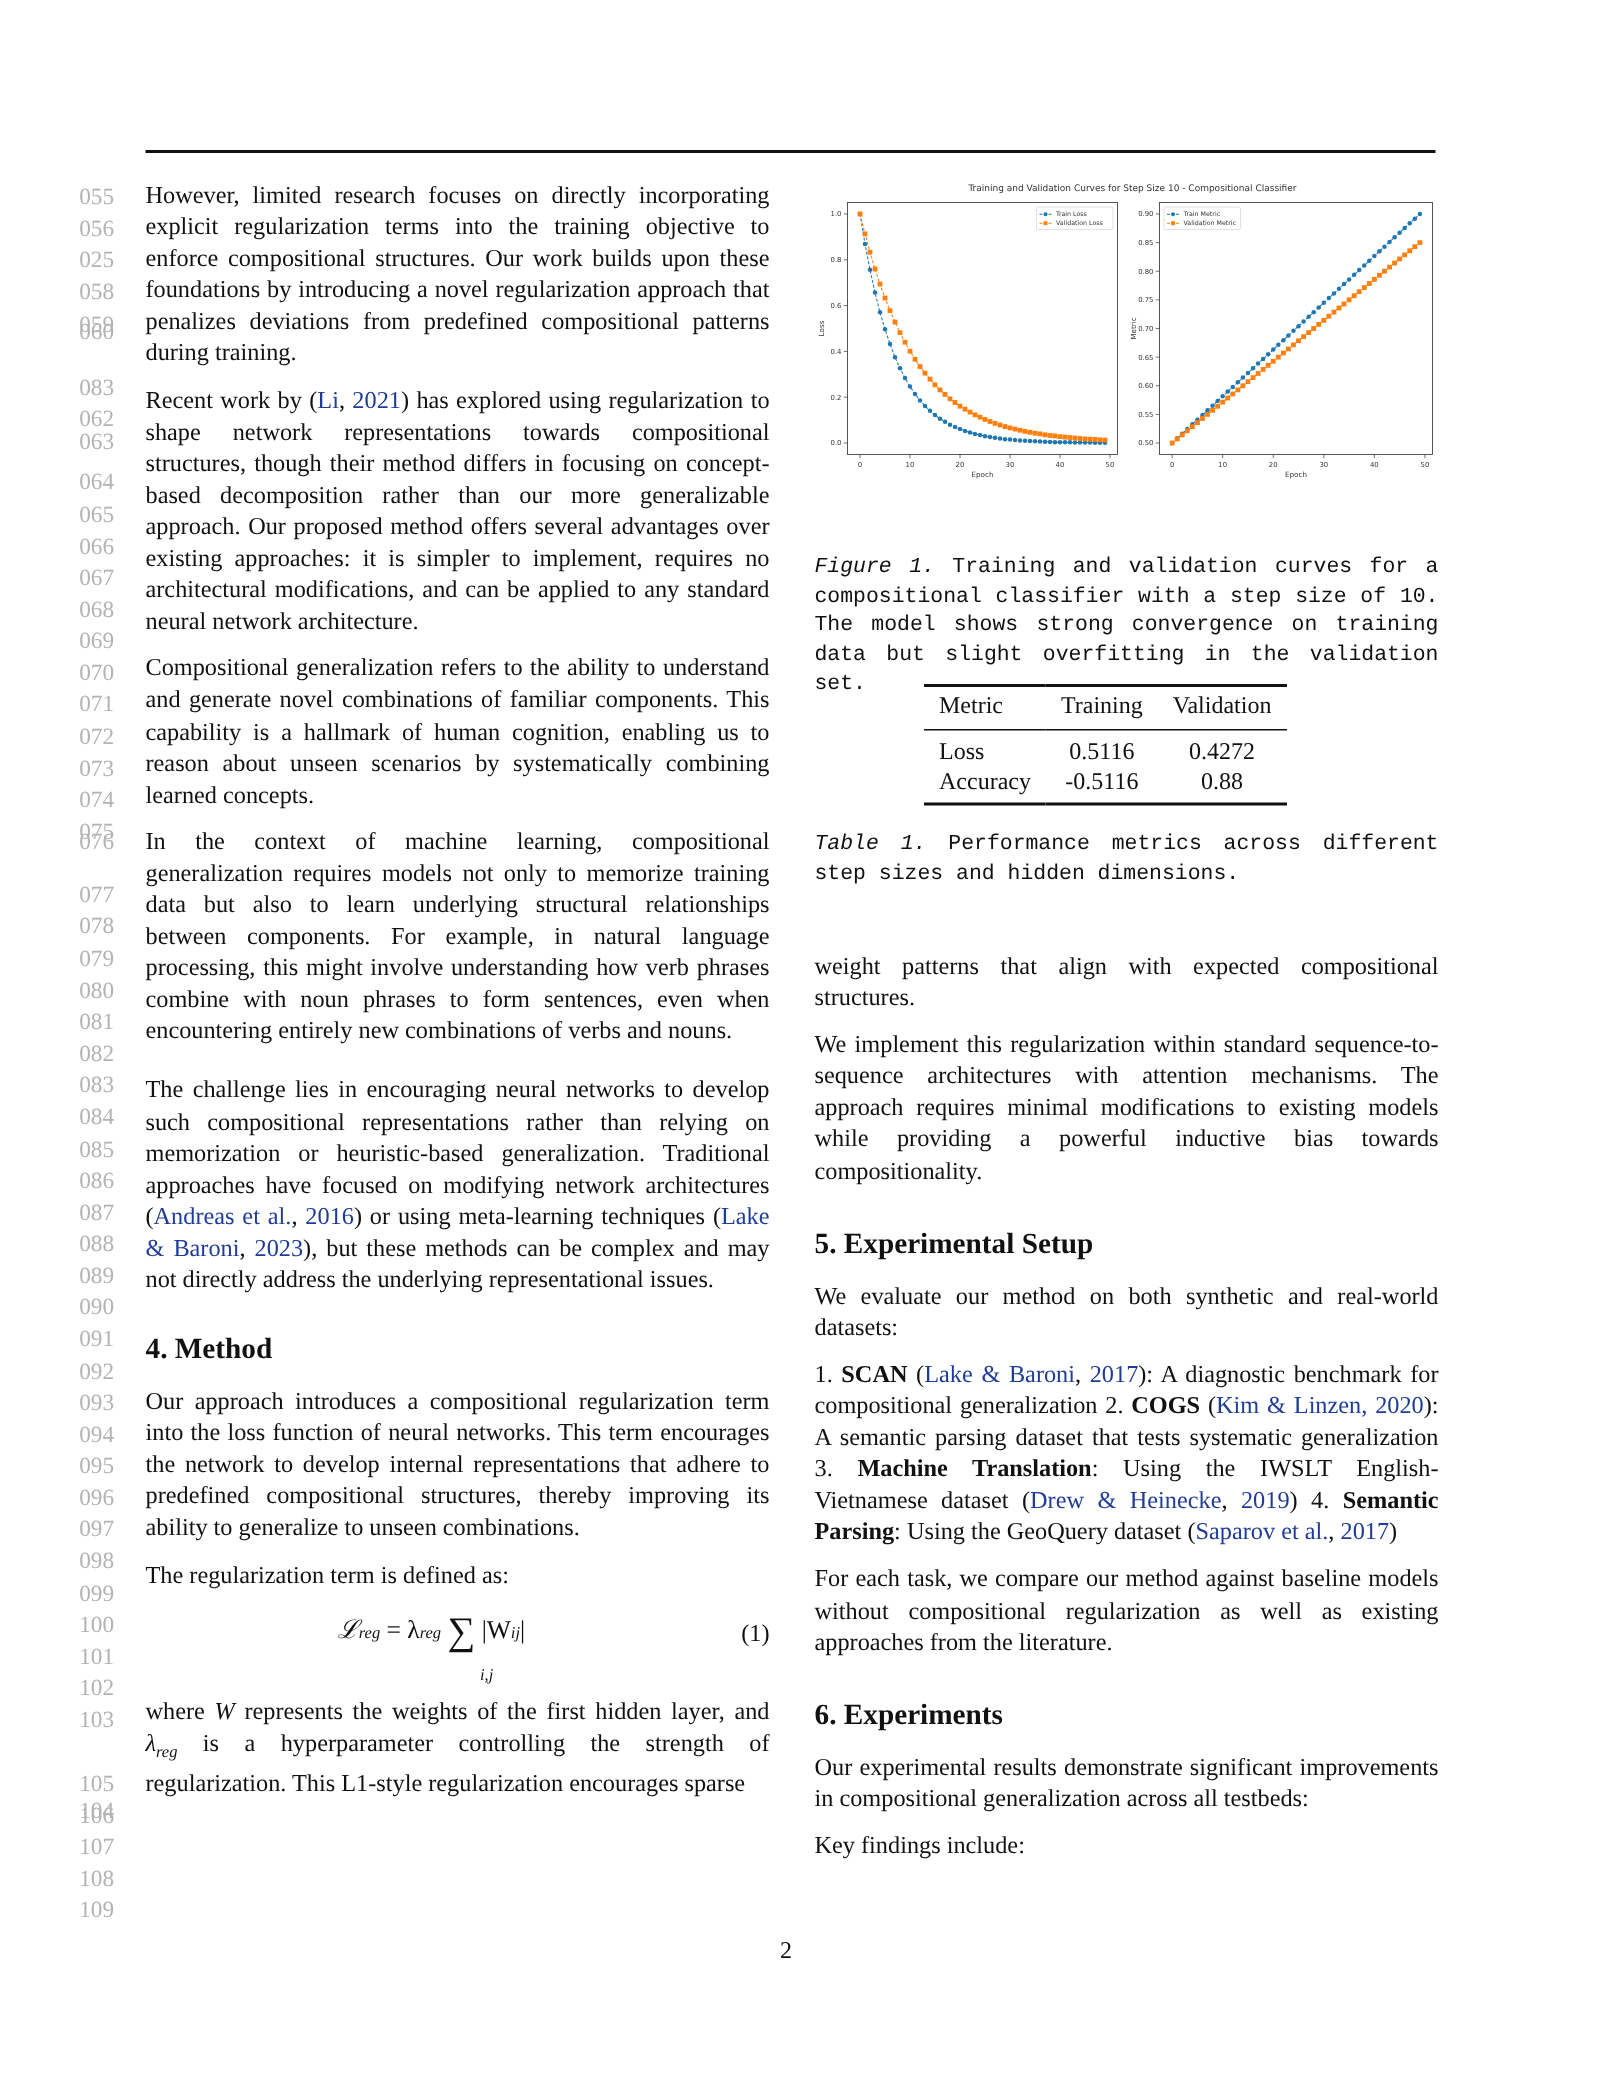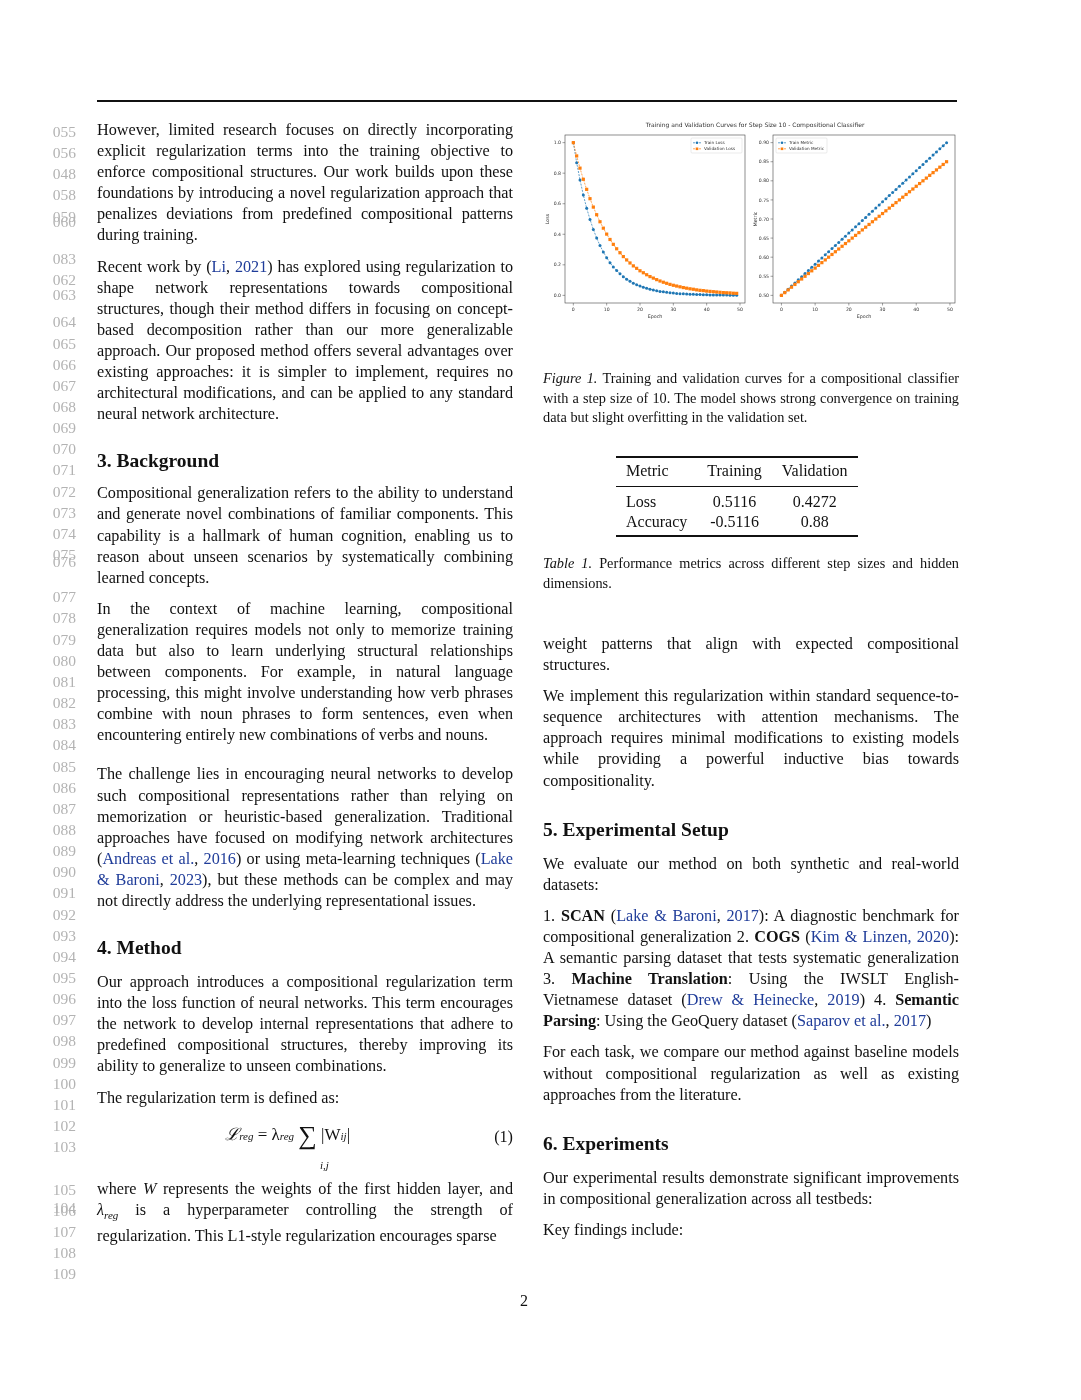--- a/index.html
+++ b/index.html
@@ -7,21 +7,21 @@
          font-family: "Liberation Serif", serif; color: #111; }
   .rule { position: absolute; left: 97px; top: 100px; width: 860px; height: 2px; background: #111; }
   .lineno { position: absolute; left: 40px; width: 36px; text-align: right;
             font-family: "Liberation Serif", serif; font-size: 15.5px; color: #b3b3b3; line-height: 21.2px; }
   .col { position: absolute; font-size: 16.2px; line-height: 21.1px; text-align: justify; }
   .col-left { left: 97px; top: 120px; width: 416px; }
   .col-right { left: 543px; width: 416px; }
   p { margin: 0 0 10px 0; hyphens: none; }
   h2 { font-size: 19.5px; font-weight: bold; margin: 0; line-height: 24px; }
   .cite { color: #1f3c99; }
-  .h-abs { position: absolute; }
+  .h-abs { position: absolute; font-family: Liberation Mono, monospace; }
   .caption { font-size: 14.3px; line-height: 19.5px; text-align: justify; }
   .caption i { font-style: italic; }
   .eq { position: relative; height: 52px; margin: 2px 0 8px 0; }
   .eq .math { position: absolute; left: 128px; top: 2px; font-size: 17px; font-style: italic; white-space: nowrap; }
   .eq .num { position: absolute; right: 0; top: 8px; }
   .eq .sum { font-style: normal; font-size: 26px; position: relative; top: 4px; }
   .eq .sub { font-size: 11px; }
   .eq .under { position: absolute; left: 95px; top: 34px; font-size: 11px; }
   table.metrics { border-collapse: collapse; font-size: 16px; position: absolute; left: 616px; top: 456px; }
   table.metrics th, table.metrics td { padding: 1px 10px; font-weight: normal; }
@@ -36,21 +36,21 @@
   svg text { font-family: "DejaVu Sans", sans-serif; }
 </style>
 </head>
 <body>
 
 <div class="rule"></div>
 
 <div id="line-numbers">
     <div class="lineno" style="top: 121px;">055</div>
     <div class="lineno" style="top: 142.15px;">056</div>
-    <div class="lineno" style="top: 163.3px;">048</div>
+    <div class="lineno" style="top: 163.3px;">025</div>
     <div class="lineno" style="top: 184.45px;">058</div>
     <div class="lineno" style="top: 205.6px;">059</div>
     <div class="lineno" style="top: 211px;">060</div>
     <div class="lineno" style="top: 247.9px;">083</div>
     <div class="lineno" style="top: 269.05px;">062</div>
     <div class="lineno" style="top: 284px;">063</div>
     <div class="lineno" style="top: 311.35px;">064</div>
     <div class="lineno" style="top: 332.5px;">065</div>
     <div class="lineno" style="top: 353.65px;">066</div>
     <div class="lineno" style="top: 374.8px;">067</div>
@@ -94,21 +94,20 @@
     <div class="lineno" style="top: 1178.5px;">105</div>
     <div class="lineno" style="top: 1199.65px;">106</div>
     <div class="lineno" style="top: 1220.8px;">107</div>
     <div class="lineno" style="top: 1241.95px;">108</div>
     <div class="lineno" style="top: 1263.1px;">109</div>
   </div>
 
 <div class="col col-left">
   <p>However, limited research focuses on directly incorporating explicit regularization terms into the training objective to enforce compositional structures. Our work builds upon these foundations by introducing a novel regularization approach that penalizes deviations from predefined compositional patterns during training.</p>
   <p><span>Recent work by (</span><a class="cite"><span>Li</span></a><span>, </span><a class="cite">2021</a><span>) has explored using regularization to shape network representations towards compositional structures, though their method differs in focusing on concept-based decomposition rather than our more generalizable approach. Our proposed method offers several advantages over existing approaches: it is simpler to implement, requires no architectural modifications, and can be applied to any standard neural network architecture.</span></p>
-  <h2 style="margin-top:24px;margin-bottom:10px;">3. Background</h2>
   <p>Compositional generalization refers to the ability to understand and generate novel combinations of familiar components. This capability is a hallmark of human cognition, enabling us to reason about unseen scenarios by systematically combining learned concepts.</p>
   <p>In the context of machine learning, compositional generalization requires models not only to memorize training data but also to learn underlying structural relationships between components. For example, in natural language processing, this might involve understanding how verb phrases combine with noun phrases to form sentences, even when encountering entirely new combinations of verbs and nouns.</p>
   <p style="margin-top:18px;"><span>The challenge lies in encouraging neural networks to develop such compositional representations rather than relying on memorization or heuristic-based generalization. Traditional approaches have focused on modifying network architectures (</span><a class="cite">Andreas et al.</a>, <a class="cite">2016</a><span>) or using meta-learning techniques (</span><a class="cite">Lake &amp; Baroni</a>, <a class="cite">2023</a><span>), but these methods can be complex and may not directly address the underlying representational issues.</span></p>
   <h2 style="margin-top:24px;margin-bottom:12px;">4. Method</h2>
   <p>Our approach introduces a compositional regularization term into the loss function of neural networks. This term encourages the network to develop internal representations that adhere to predefined compositional structures, thereby improving its ability to generalize to unseen combinations.</p>
   <p>The regularization term is defined as:</p>
   <div class="eq">
     <span class="math"><span>ℒ</span><span class="sub">reg</span><span style="font-style:normal"> = λ</span><span class="sub">reg</span> <span class="sum">∑</span> <span style="font-style:normal">|W</span><span class="sub">ij</span><span style="font-style:normal">|</span><span class="under">i,j</span></span>
     <span class="num">(1)</span>
   </div>

